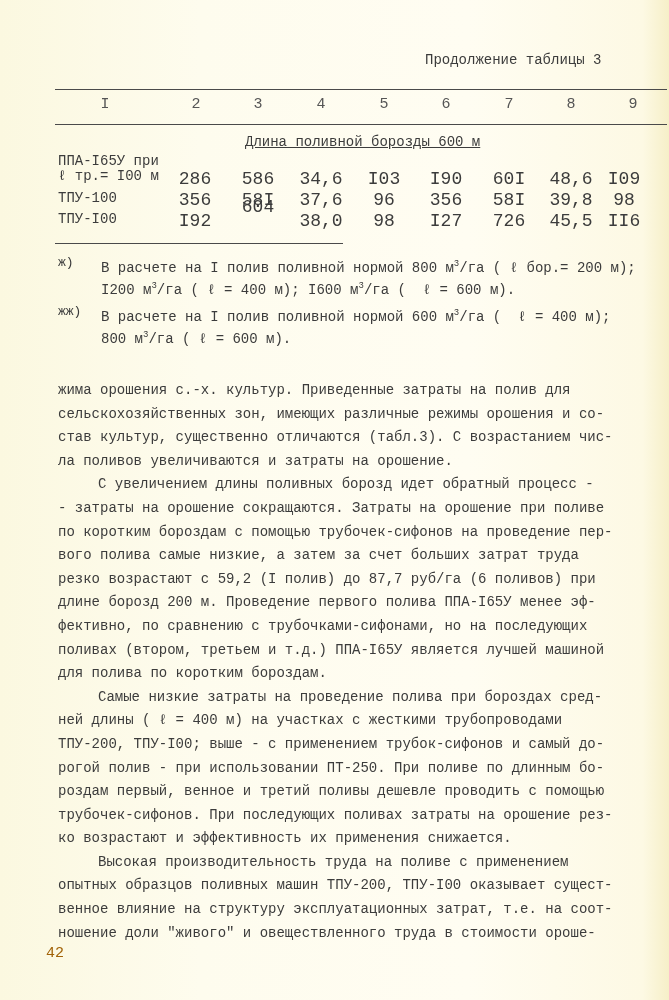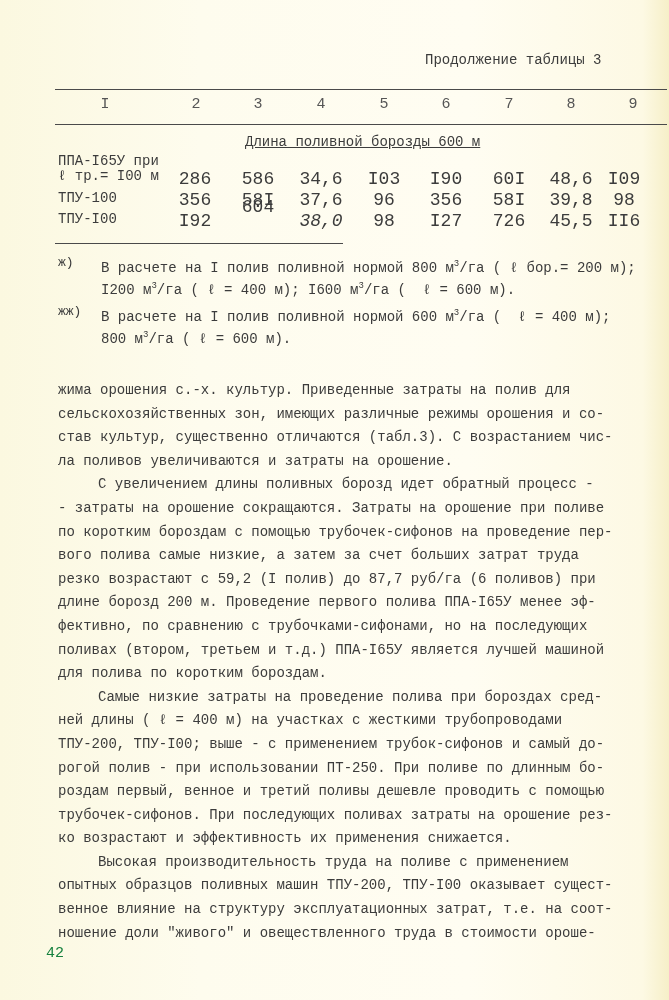--- a/index.html
+++ b/index.html
@@ -97,21 +97,21 @@
     .line {
       white-space: pre;
       height: 23.6px;
     }
     .indent { padding-left: 40px; }
     .page-number {
       position: absolute;
       left: 46px;
       top: 945px;
       font-size: 15px;
-      color: #15803d;
+      color: #a16207;
     }
     sup { font-size: 9px; vertical-align: 6px; line-height: 0; }
   </style>
 </head>
 <body>
 
 <div class="page">
 
   <div class="caption">Продолжение таблицы 3</div>
 
@@ -148,21 +148,21 @@
   <div class="cell" style="left:296px; top:190px;">37,6</div>
   <div class="cell" style="left:359px; top:190px;">96</div>
   <div class="cell" style="left:421px; top:190px;">356</div>
   <div class="cell" style="left:484px; top:190px;">58I</div>
   <div class="cell" style="left:546px; top:190px;">39,8</div>
   <div class="cell" style="left:599px; top:190px;">98</div>
 
   <div class="row-label" style="top:211px;">ТПУ-I00</div>
   <div class="cell" style="left:170px; top:211px;">I92</div>
   <div class="cell" style="left:233px; top:197px;">604</div>
-  <div class="cell" style="left:296px; top:211px;font-style:italic;">38,0</div>
+  <div class="cell" style="left:296px; top:211px;">38,0</div>
   <div class="cell" style="left:359px; top:211px;">98</div>
   <div class="cell" style="left:421px; top:211px;">I27</div>
   <div class="cell" style="left:484px; top:211px;">726</div>
   <div class="cell" style="left:546px; top:211px;">45,5</div>
   <div class="cell" style="left:599px; top:211px;">II6</div>
 
   <div class="rule rule-bottom"></div>
 
   <div class="note" style="top:257px;">
     <span class="mark">ж)</span>

